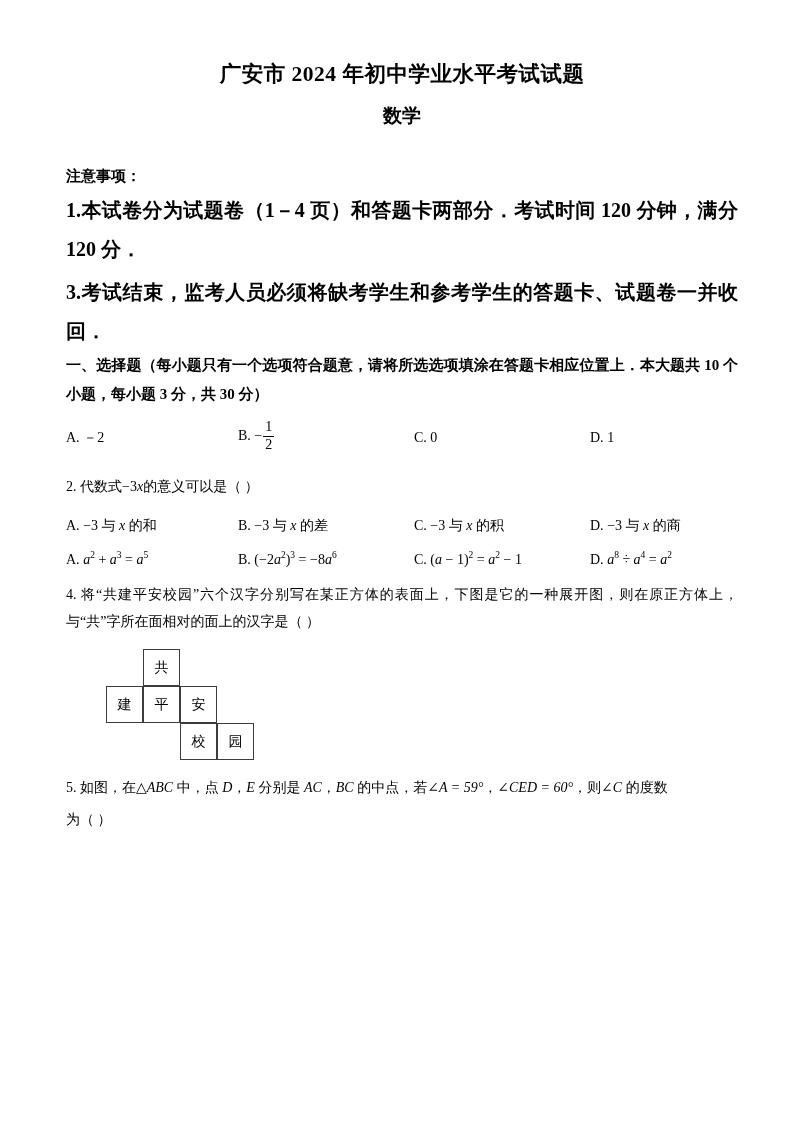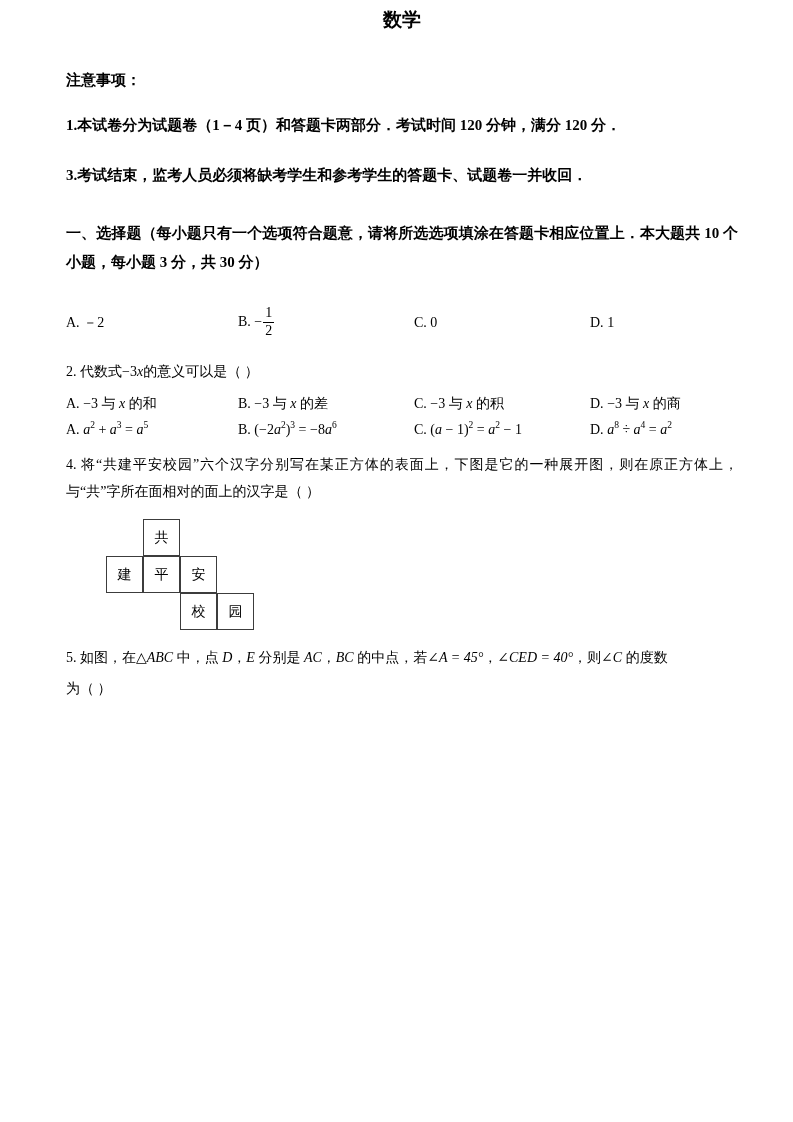--- a/index.html
+++ b/index.html
@@ -18,70 +18,70 @@
     font-size:21.5px;
     font-weight:bold;
     letter-spacing:0.5px;
     margin-top:62px;
     line-height:1.2;
   }
   .subject {
     text-align:center;
     font-size:19px;
     font-weight:bold;
-    margin-top:9px;
+    margin-top:17px;
     line-height:1.2;
   }
 
   .notice-head {
     font-size:15px;
     font-weight:bold;
     margin-top:37px;
     line-height:1.5;
   }
   .notice-item {
-    font-size:15px;
+    font-size:20px;
     font-weight:bold;
     line-height:1.95;
-    margin-top:20px;
+    margin-top:4px;
     text-align:justify;
     text-justify:inter-ideograph;
   }
   .section-head {
     font-size:15px;
     font-weight:bold;
     line-height:1.95;
-    margin-top:29px;
+    margin-top:0;
     text-align:justify;
     text-justify:inter-ideograph;
   }
 
   .q-stem {
     font-size:14px;
     font-weight:normal;
     line-height:1.95;
     margin-top:13px;
     text-align:justify;
     text-justify:inter-ideograph;
   }
   .q-stem.tight { margin-top:4px; }
 
   .opts {
     display:flex;
     font-size:14px;
-    margin-top:9px;
+    margin-top:17px;
     align-items:center;
   }
   .opt { flex:0 0 auto; }
   .opt.w1 { width:172px; }
   .opt.w2 { width:176px; }
   .opt.w3 { width:176px; }
   .opt.w4 { width:auto; }
 
-  .opts.tall { margin-top:24px; min-height:44px; align-items:center; }
+  .opts.tall { margin-top:6px; min-height:44px; align-items:center; }
 
   i, .it { font-style:italic; font-family:"Liberation Serif","DejaVu Serif",serif; }
 
   .frac {
     display:inline-flex;
     flex-direction:column;
     align-items:center;
     vertical-align:middle;
     margin:0 1px;
     position:relative;
@@ -112,20 +112,21 @@
   .r2c3 { left:74px;  top:37px; }
   .r3c3 { left:74px;  top:74px; }
   .r3c4 { left:111px; top:74px; }
 </style>
 </head>
 <body>
 
 <div class="page">
   <div class="inner">
 
+    <div class="title">广安市 2024 年初中学业水平考试试题</div>
     <div class="subject">数学</div>
 
     <div class="notice-head">注意事项：</div>
     <div class="notice-item">1.本试卷分为试题卷（1－4 页）和答题卡两部分．考试时间 120 分钟，满分 120 分．</div>
     <div class="notice-item">3.考试结束，监考人员必须将缺考学生和参考学生的答题卡、试题卷一并收回．</div>
 
     <div class="section-head">一、选择题（每小题只有一个选项符合题意，请将所选选项填涂在答题卡相应位置上．本大题共 10 个小题，每小题 3 分，共 30 分）</div>
 
     <div class="opts tall">
       <div class="opt w1">
@@ -202,18 +203,18 @@
         <div class="cell r2c1">建</div>
         <div class="cell r2c2">平</div>
         <div class="cell r2c3">安</div>
         <div class="cell r3c3">校</div>
         <div class="cell r3c4">园</div>
       </div>
     </div>
 
     <div class="q-stem">
       <span>5.</span>
-      <span>如图，在</span><i>△ABC</i><span> 中，点 </span><i>D</i><span>，</span><i>E</i><span> 分别是 </span><i>AC</i><span>，</span><i>BC</i><span> 的中点，若</span><i>∠A = 45°</i><span>，</span><i>∠CED = 40°</i><span>，则</span><i>∠C</i><span> 的度数</span>
+      <span>如图，在</span><i>△ABC</i><span> 中，点 </span><i>D</i><span>，</span><i>E</i><span> 分别是 </span><i>AC</i><span>，</span><i>BC</i><span> 的中点，若</span><i>∠A = 59°</i><span>，</span><i>∠CED = 60°</i><span>，则</span><i>∠C</i><span> 的度数</span>
     </div>
     <div class="q-stem tight">为（        ）</div>
 
   </div>
 </div>
 
 </body></html>

